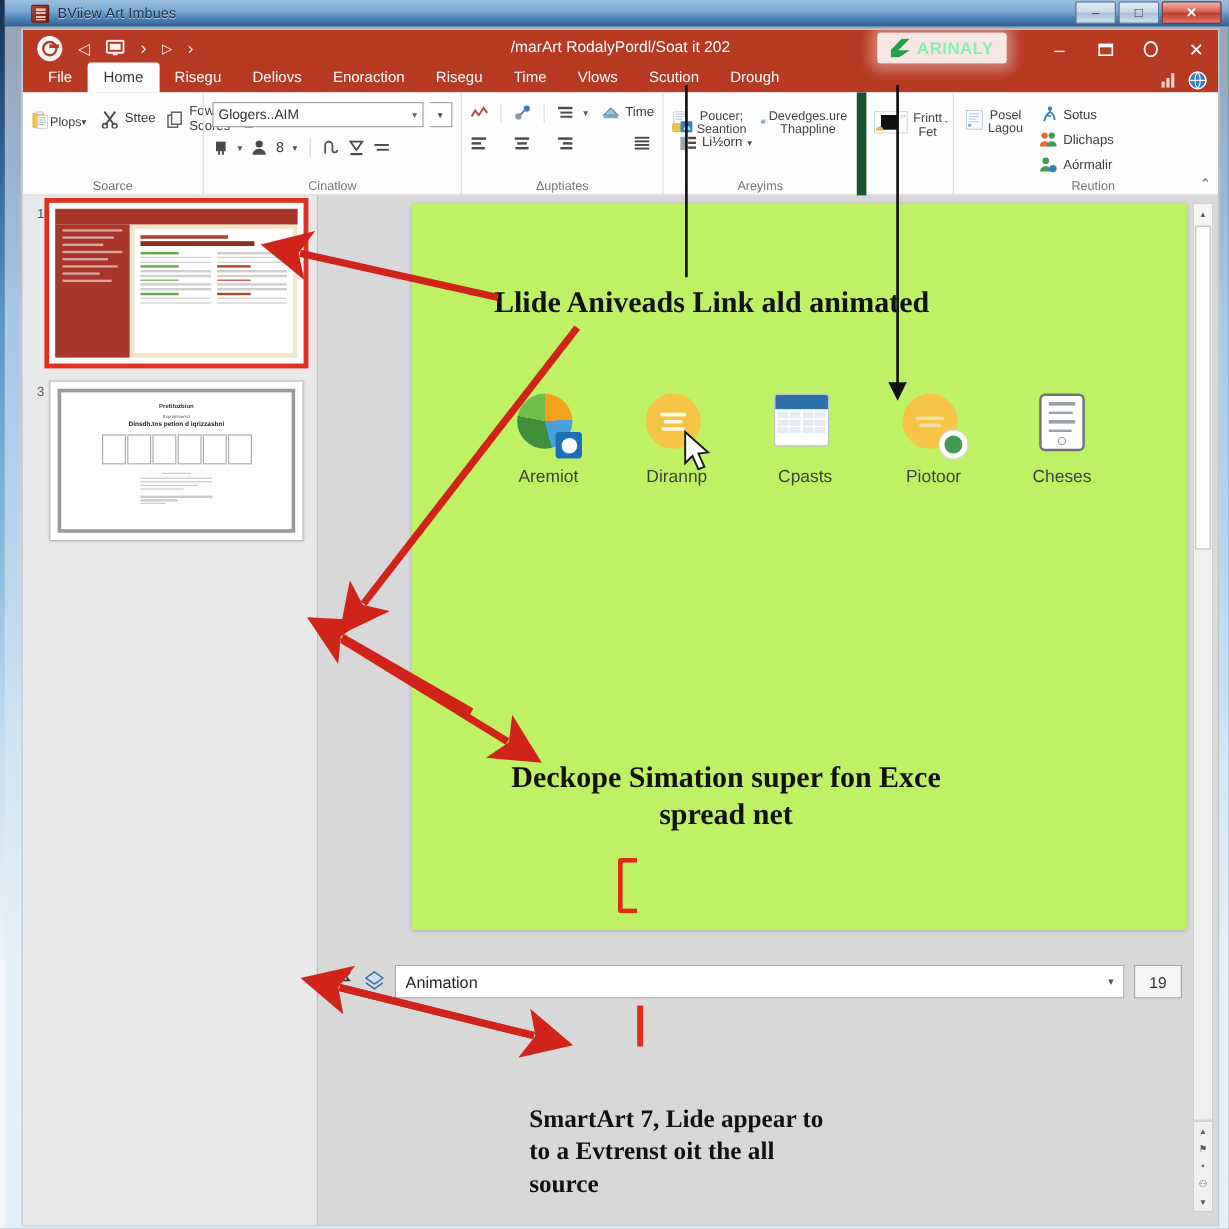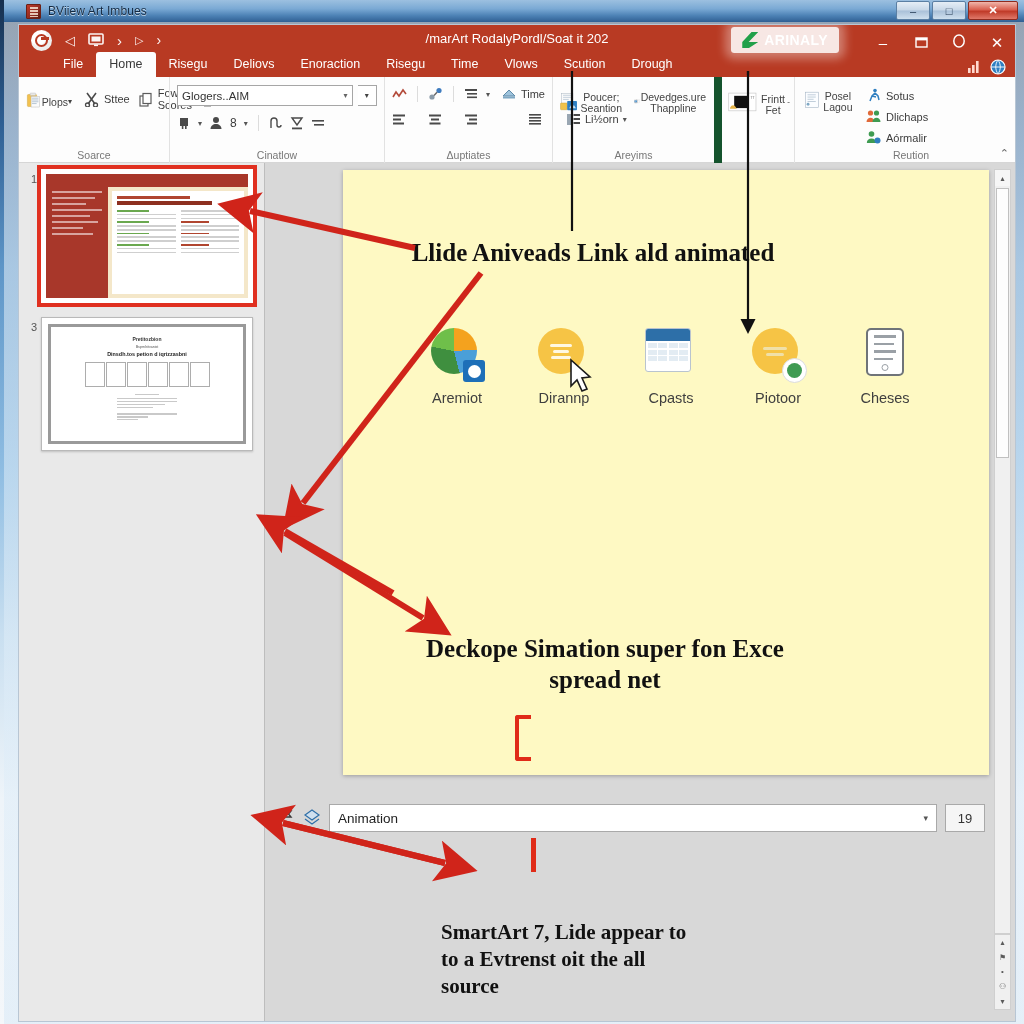--- a/index.html
+++ b/index.html
@@ -87,25 +87,25 @@
     position:absolute; right:176px; top:2px; height:26px;
     background: rgba(255,255,255,.88);
     border-radius: 3px; padding: 0 11px;
     display:flex; align-items:center; gap:6px;
     box-shadow: 0 0 10px 6px rgba(255,255,255,.35);
   }
   #acct-badge .glyph {
     width:16px;height:16px;background:#22a04a;
     clip-path: polygon(0 62%, 58% 0, 100% 0, 40% 62%, 100% 62%, 42% 100%, 0 100%);
   }
-  #acct-badge .txt { font-size:14px; font-weight:bold; color:#ffffff; letter-spacing:.4px; }
+  #acct-badge .txt { font-size:14px; font-weight:bold; color:#86efac; letter-spacing:.4px; }
   .winbtns { position:absolute; right:10px; top:0px; display:flex; align-items:center; gap:22px; height:34px; }
   .winbtn { color:#fff; font-size:15px; line-height:1; width:16px; text-align:center; }
 
-  #tabs { position:absolute; left:0; bottom:0; display:flex; align-items:flex-end; height:26px; padding-left:8px;margin-left:23px; }
+  #tabs { position:absolute; left:0; bottom:0; display:flex; align-items:flex-end; height:26px; padding-left:8px; }
   .tab {
     font-size:12.5px; color:#fff; padding: 5px 13px 6px 13px; white-space:nowrap;
   }
   .tab.active { background:#fdfdfd; color:#3a3a3a; border-radius:3px 3px 0 0; font-weight:normal; }
   #ribbon-right-icons { position:absolute; right:10px; bottom:3px; display:flex; gap:9px; align-items:center; }
   .rr-ico { width:15px;height:15px; }
 
   
   #ribbon-body {
     position:relative; height: 86px; background:#fdfdfd;
@@ -169,21 +169,21 @@
   .t2 .title2 { text-align:center; font-size:5.4px; color:#222; font-weight:bold; margin-top:2px; }
   .t2 .boxes { display:flex; justify-content:center; gap:1px; margin-top:5px; }
   .t2 .boxes div { width:20px; height:25px; border:.7px solid #adadad; }
   .t2 .para { margin: 7px auto 0; width:60px; }
   .t2 .para i { display:block; height:1.2px; background:#c9c9c9; margin-bottom:1.8px; }
 
   
   #slidearea { flex:1; position:relative; }
   #slide {
     position:absolute; left: 78px; top: 7px; width: 646px; height: 605px;
-    background:#fef9c3; box-shadow: 0 1px 4px rgba(0,0,0,.28);
+    background:#bef264; box-shadow: 0 1px 4px rgba(0,0,0,.28);
   }
   .anno-text {
     position:absolute; text-align:center;
     font-family:"Liberation Serif", serif; font-weight:bold; color:#111;
     line-height: 1.22;
   }
   #anno1 { left: 60px; top: 68px; width: 380px; font-size: 25px; }
   #anno2 { left: 62px; top: 464px; width: 400px; font-size: 25px; }
 
   #iconrow { position:absolute; left: 68px; top: 158px; width: 520px; display:flex; justify-content:space-between; }

